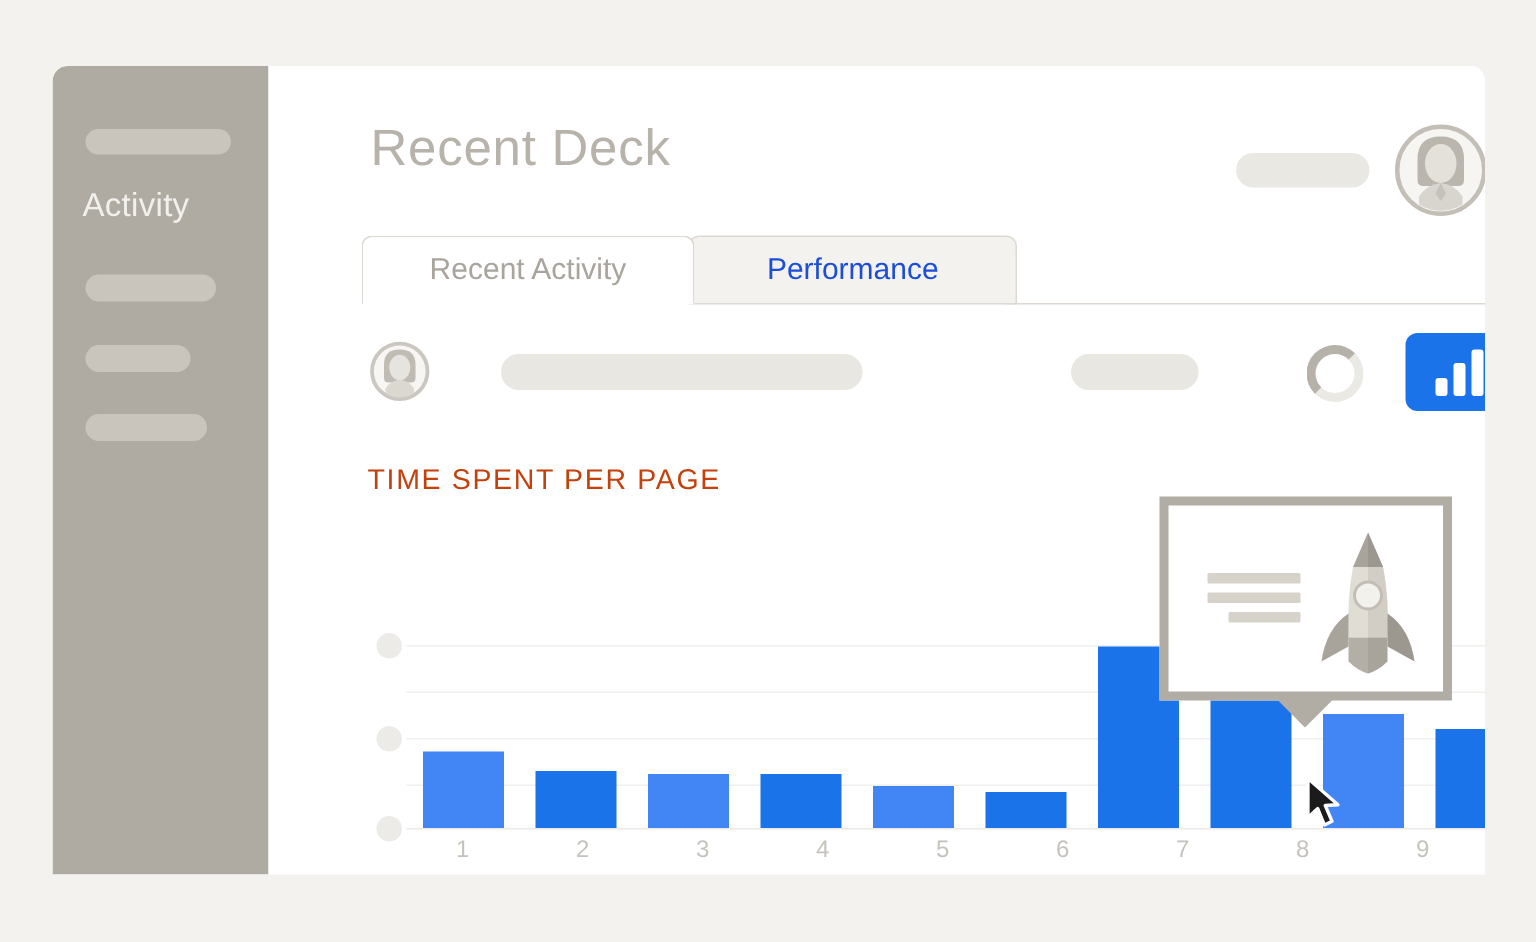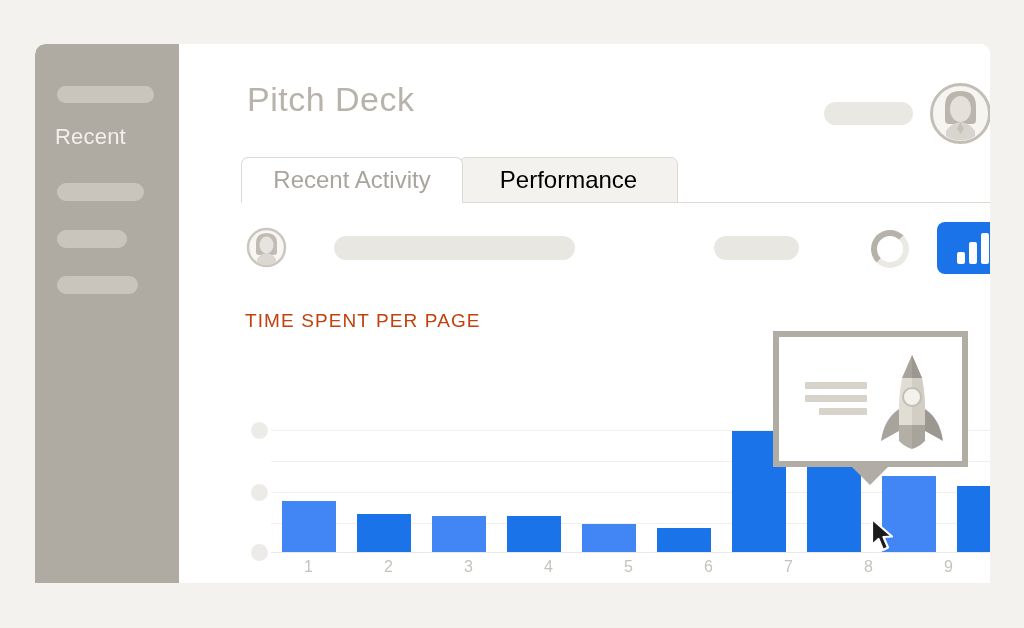--- a/index.html
+++ b/index.html
@@ -106,36 +106,36 @@
   .tab {
     position: absolute;
     top: 0;
     height: 46px;
     box-sizing: border-box;
     border: 1px solid #ddd9d2;
     border-radius: 7px 7px 0 0;
     display: flex;
     align-items: center;
     justify-content: center;
-    font-size: 24px;
+    font-size: 20px;
     white-space: nowrap;
   }
   .tab.active {
     left: 0;
     width: 222px;
     background: #ffffff;
     color: #a9a49c;
     border-bottom: 1px solid #ffffff;
     z-index: 3;
   }
   .tab.inactive {
     left: 218px;
     width: 219px;
     background: #f4f2ee;
-    color: #000000;
+    color: #1d4ed8;
     z-index: 2;
   }
   .tab-baseline {
     position: absolute;
     left: 430px;
     top: 45px;
     width: 380px;
     height: 1px;
     background: #ddd9d2;
     z-index: 1;
@@ -267,29 +267,29 @@
 </style>
 </head>
 <body>
 
 <div id="root">
 
   <div class="app-window">
 
     <div class="sidebar">
       <div class="side-pill p1"></div>
-      <div class="side-label">Recent</div>
+      <div class="side-label">Activity</div>
       <div class="side-pill p2"></div>
       <div class="side-pill p3"></div>
       <div class="side-pill p4"></div>
     </div>
 
     <div class="main">
 
-      <div class="page-title">Pitch Deck</div>
+      <div class="page-title">Recent Deck</div>
 
       <div class="header-pill"></div>
 
       <div class="avatar-lg">
         <svg width="63" height="63" viewBox="0 0 63 63">
           <circle cx="31.5" cy="31.5" r="29" fill="#f6f5f2" stroke="#c3bfb7" stroke-width="3"></circle>
           <clipPath id="clipLg">
               <circle cx="31.5" cy="31.5" r="27"></circle>
             </clipPath>
           <g clip-path="url(#clipLg)">

